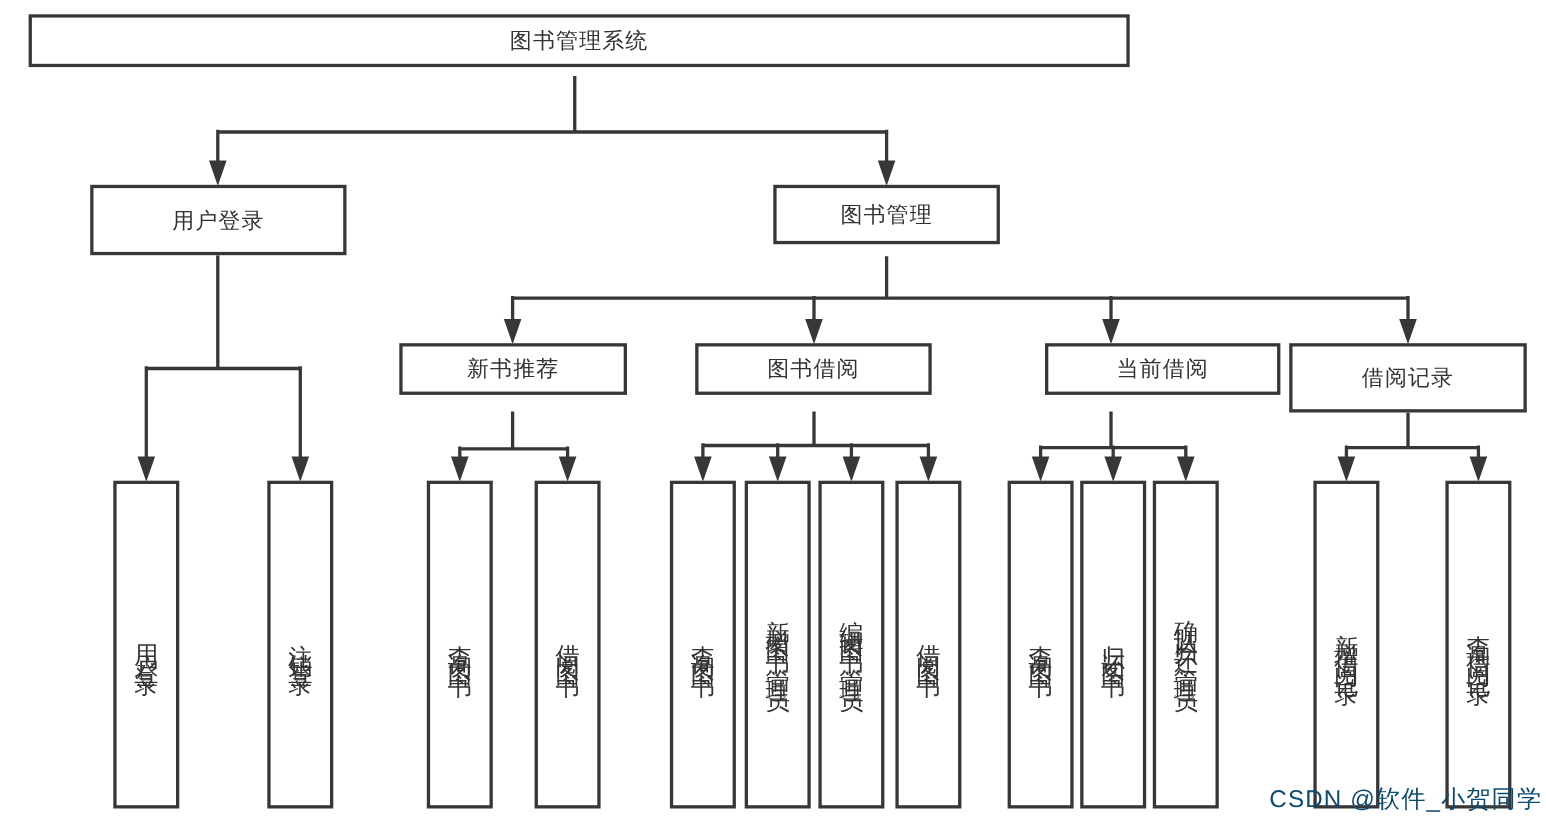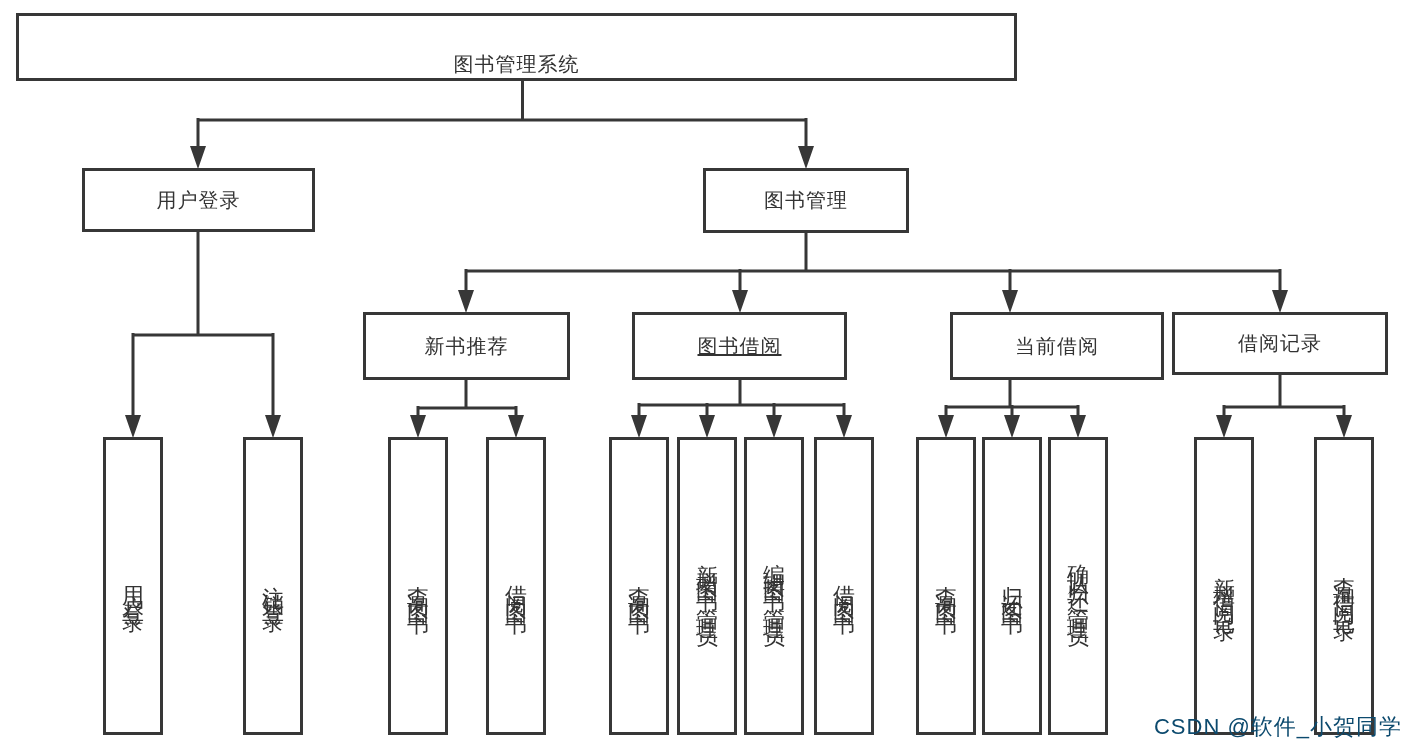--- a/index.html
+++ b/index.html
@@ -12,24 +12,24 @@
   .box{
     position:absolute;box-sizing:border-box;z-index:2;
     border:3px solid #373737;background:#ffffff;color:#333333;
     display:flex;align-items:center;justify-content:center;
   }
   .hbox span{font-size:20px;letter-spacing:1px;white-space:nowrap;}
   .vbox span{
     writing-mode:vertical-rl;text-orientation:mixed;
     font-size:22px;line-height:1;letter-spacing:9px;white-space:nowrap;
   }
-  .root-box{left:16px;top:13px;width:1001px;height:68px;align-items:flex-end;}
+  .root-box{left:26px;top:13px;width:1001px;height:48px;}
   .l2-user{left:82px;top:168px;width:233px;height:64px;}
-  .l2-mgmt{left:703px;top:168px;width:206px;height:65px;}
-  .l3{top:312px;height:68px;}
+  .l2-mgmt{left:703px;top:168px;width:206px;height:54px;}
+  .l3{top:312px;height:47px;}
   .leaf{top:437px;height:298px;}
   .watermark{
     position:absolute;right:3px;bottom:5px;z-index:5;
     font-size:22px;letter-spacing:1px;color:#0c4a6e;
   }
 </style>
 </head>
 <body>
 
 <div id="stage">
@@ -79,21 +79,21 @@
   <div class="box hbox l2-user">
     <span>用户登录</span>
   </div>
   <div class="box hbox l2-mgmt">
     <span>图书管理</span>
   </div>
 
   <div class="box hbox l3" style="left:363px;width:207px;">
     <span>新书推荐</span>
   </div>
-  <div class="box hbox l3" style="left:632px;width:215px;text-decoration:underline;">
+  <div class="box hbox l3" style="left:632px;width:215px;">
     <span>图书借阅</span>
   </div>
   <div class="box hbox l3" style="left:950px;width:214px;">
     <span>当前借阅</span>
   </div>
   <div class="box hbox l3" style="left:1172px;width:216px;height:63px;">
     <span>借阅记录</span>
   </div>
 
   <div class="box vbox leaf" style="left:103px;width:60px;">

